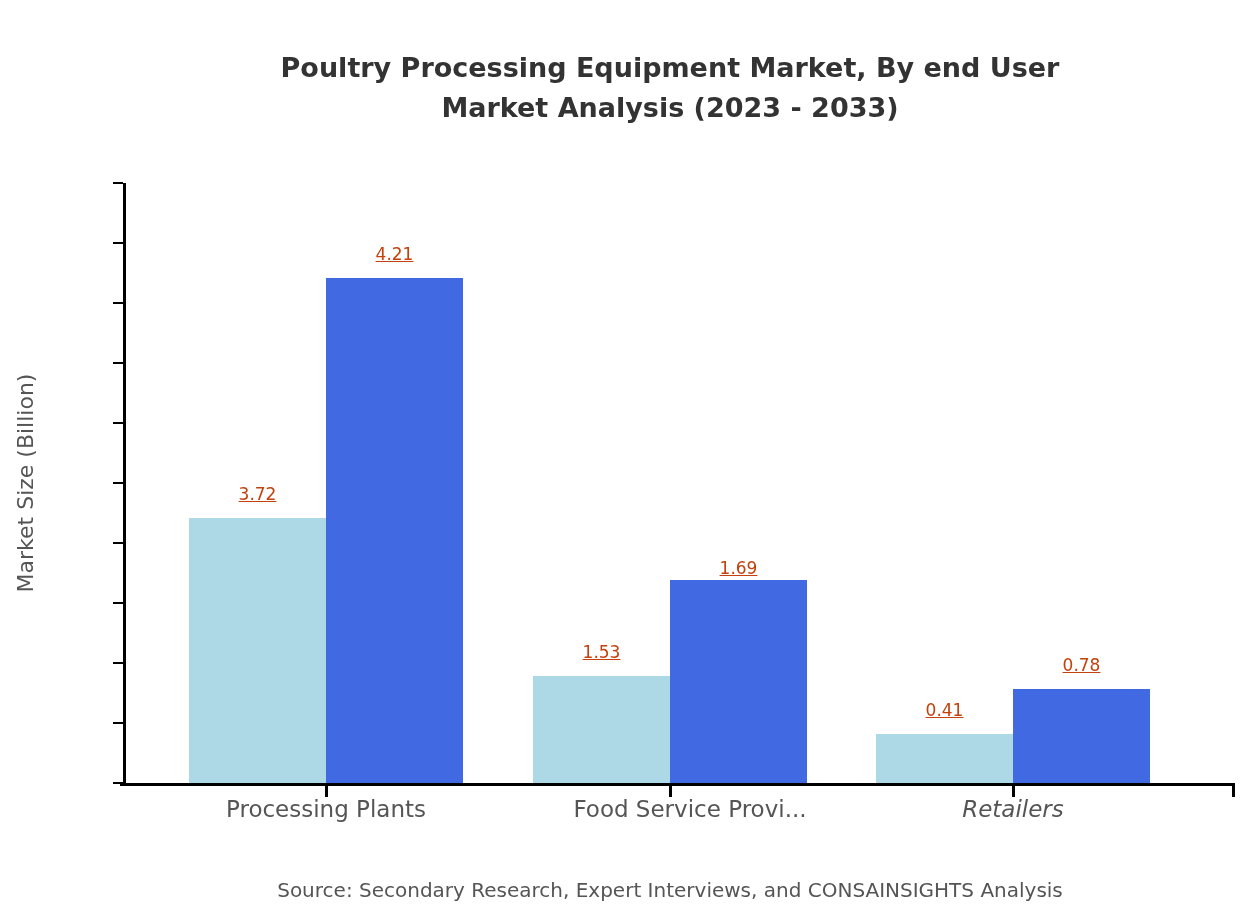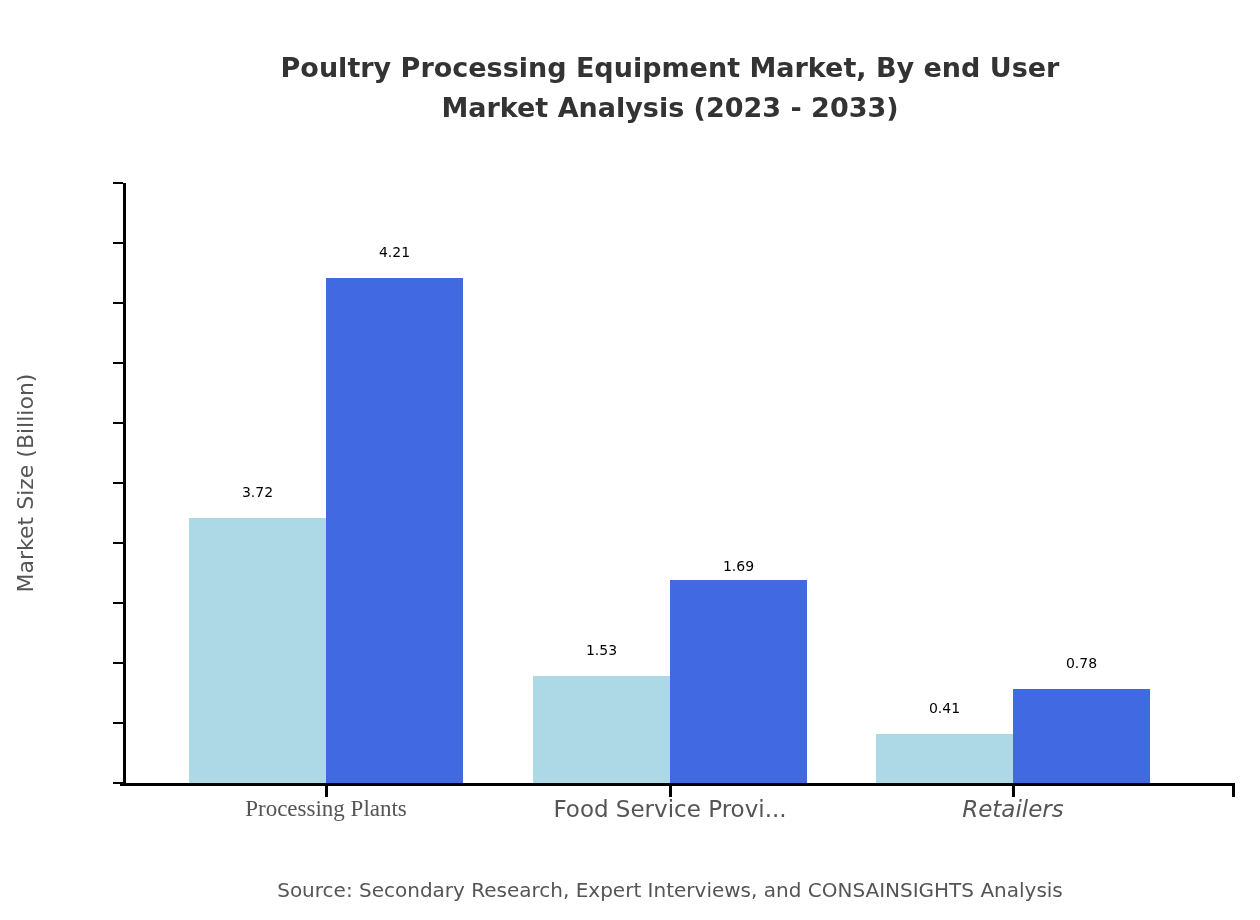--- a/index.html
+++ b/index.html
@@ -108,24 +108,25 @@
   }
 
   
   .bar {
     position: absolute;
     bottom: 0;
   }
   .bar-label {
     position: absolute;
     text-align: center;
-    font-size: 14px;
-    color: #000000;
+    font-size: 17px;
+    color: #c2410c;
     white-space: nowrap;
     transform: translateX(-50%);
+    text-decoration: underline;
   }
 
   
   .legend {
     position: absolute;
     left: 1110px;
     top: 218px;
     width: 150px;
     height: 100px;
   }
@@ -205,23 +206,23 @@
         <div class="bar" style="left: 203px; width: 137px; height: 505.2px; background: rgb(65, 105, 225);"></div>
         <div class="bar-label" style="left: 271.5px; top: 60.8px;">4.21</div>
         <div class="bar" style="left: 547px; width: 137px; height: 202.8px; background: rgb(65, 105, 225);"></div>
         <div class="bar-label" style="left: 615.5px; top: 363.2px; margin-top: 12px;">1.69</div>
         <div class="bar" style="left: 890px; width: 137px; height: 93.6px; background: rgb(65, 105, 225);"></div>
         <div class="bar-label" style="left: 958.5px; top: 472.4px;">0.78</div>
       </div>
 
     <div id="xticks">
         <div class="xtick" style="left: 202px;"></div>
-        <div class="xtick-label" style="left: 203px; font-family: Liberation Serif, serif;">Processing Plants</div>
+        <div class="xtick-label" style="left: 203px;">Processing Plants</div>
         <div class="xtick" style="left: 546px;"></div>
-        <div class="xtick-label" style="left: 547px; text-align: right;">Food Service Provi...</div>
+        <div class="xtick-label" style="left: 567px; text-align: right;">Food Service Provi...</div>
         <div class="xtick" style="left: 889px;"></div>
         <div class="xtick-label" style="left: 890px; font-style: italic;">Retailers</div>
         <div class="xtick-end" style="left: 1109px;"></div>
       </div>
 
   </div>
 
 
   <div class="source">Source: Secondary Research, Expert Interviews, and CONSAINSIGHTS Analysis</div>
 

